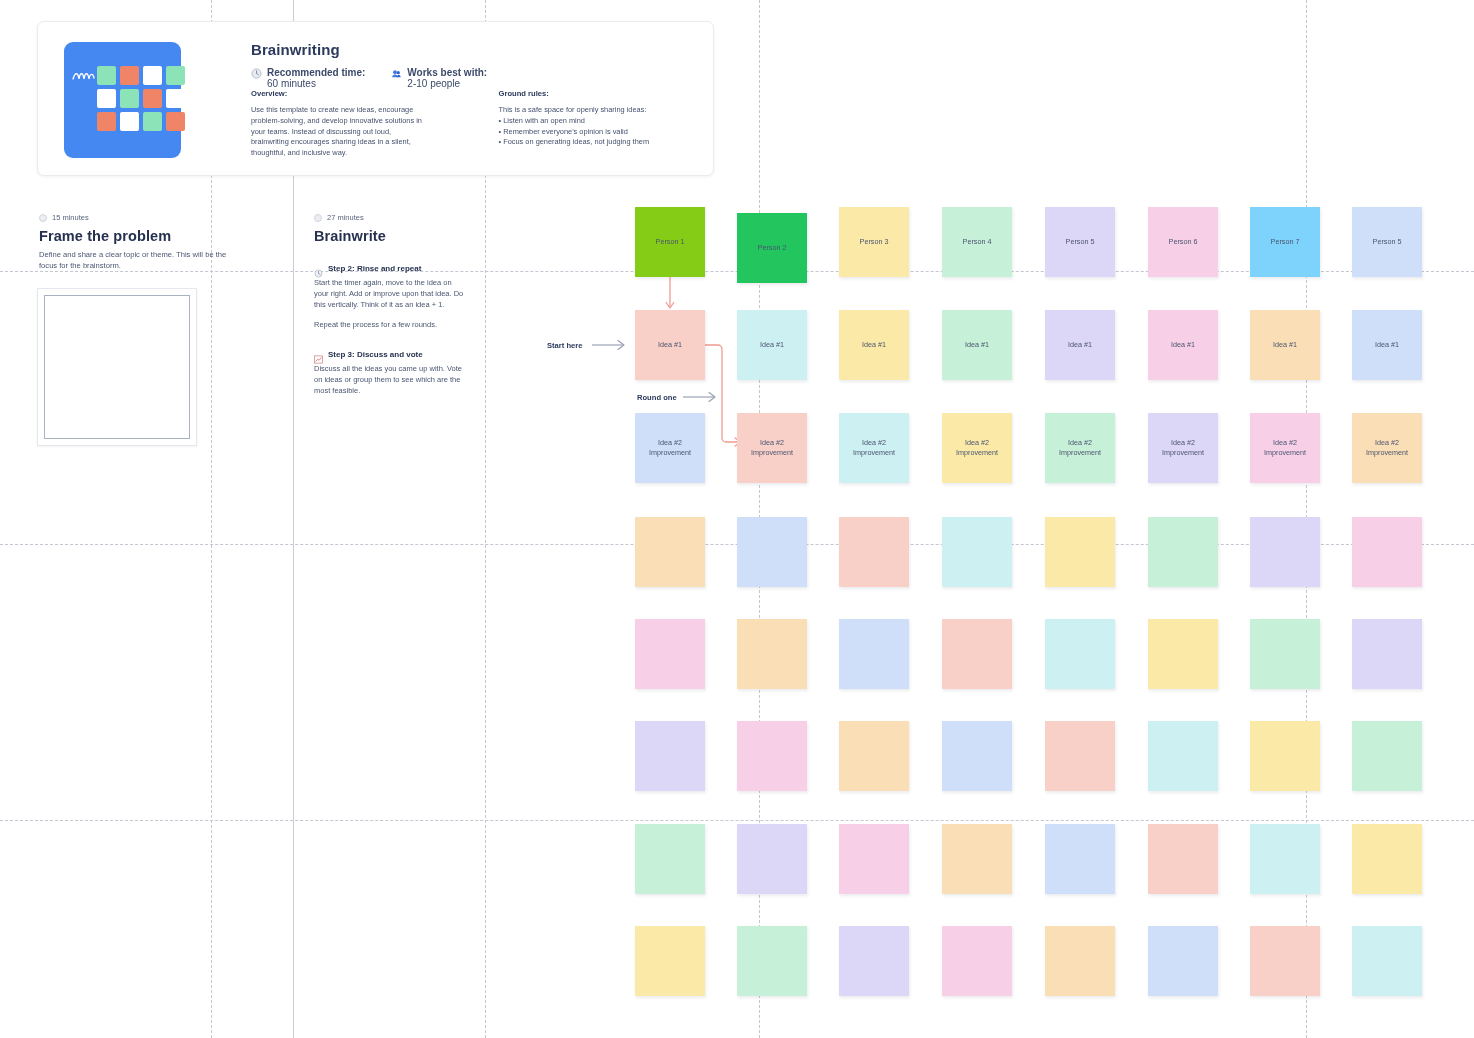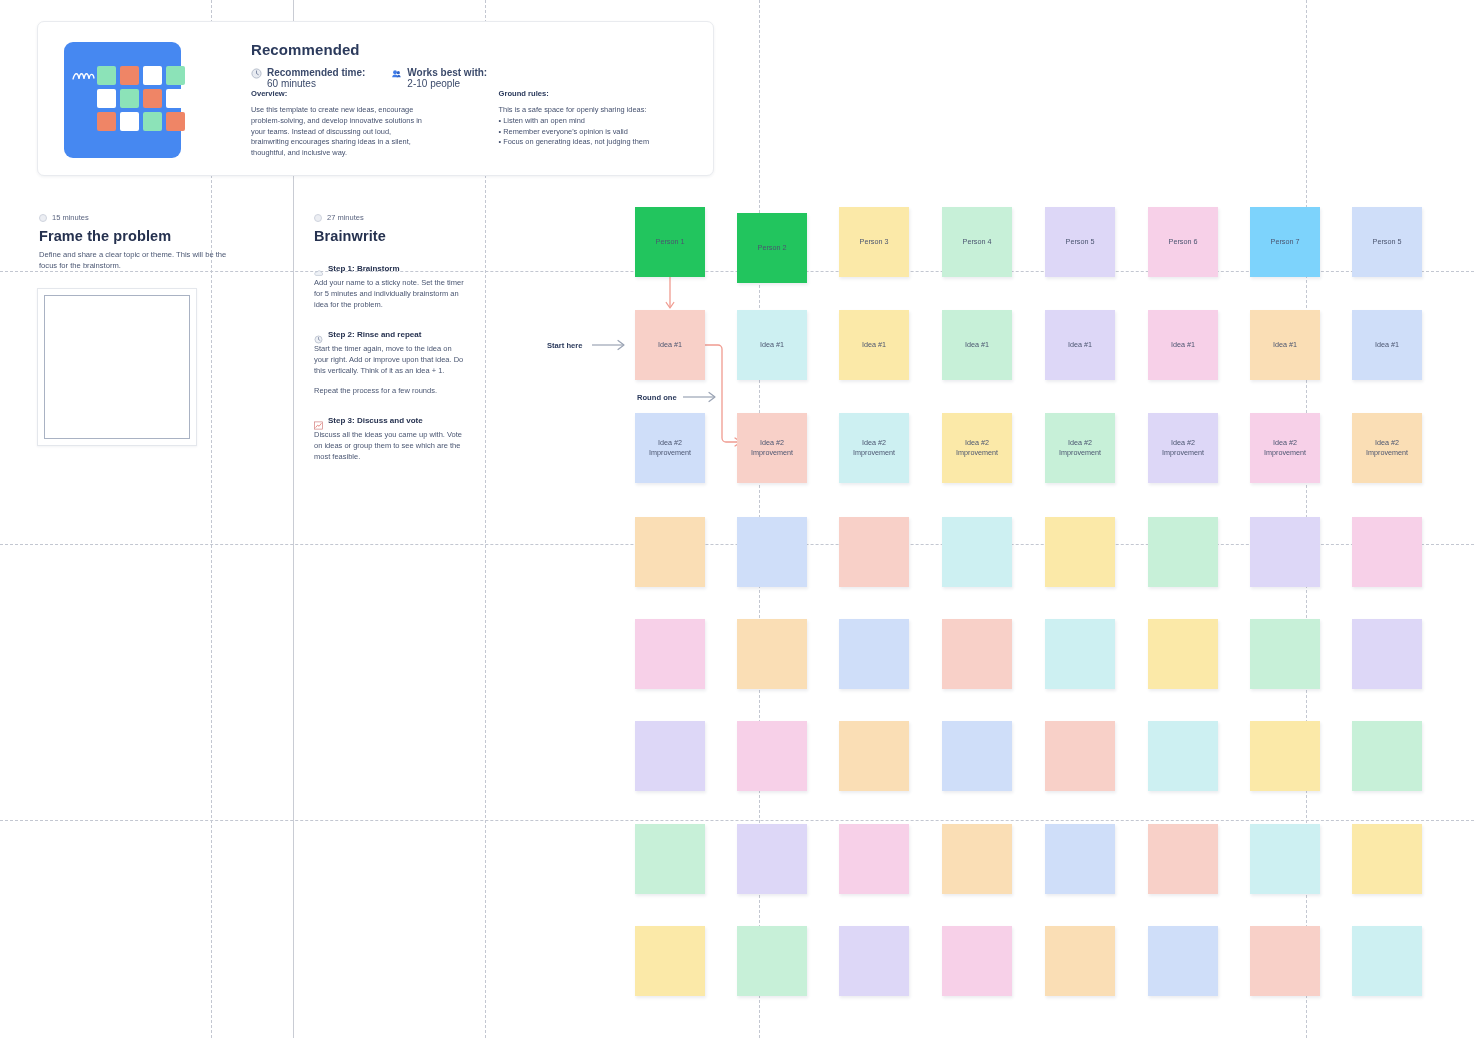--- a/index.html
+++ b/index.html
@@ -144,21 +144,21 @@
           <div class="tcell" style="background: rgb(239, 133, 102);"></div>
           <div class="tcell" style="background: rgb(255, 255, 255);"></div>
           <div class="tcell" style="background: rgb(239, 133, 102);"></div>
           <div class="tcell" style="background: rgb(255, 255, 255);"></div>
           <div class="tcell" style="background: rgb(140, 227, 184);"></div>
           <div class="tcell" style="background: rgb(239, 133, 102);"></div>
         </div>
     </div>
 
     <div class="info-body">
-      <div class="info-title">Recommended</div>
+      <div class="info-title">Brainwriting</div>
 
       <div class="meta-row">
         <div class="meta-item">
           <svg class="meta-ico" viewBox="0 0 12 12">
             <circle cx="6" cy="6" r="5" fill="#e8ebf1" stroke="#aab2c2" stroke-width="0.9"></circle>
             <path d="M6 3.2V6l2 1.3" stroke="#6b7794" stroke-width="0.9" fill="none" stroke-linecap="round"></path>
           </svg>
           <div class="meta-txt">
             <b>Recommended time:</b>
             <span>60 minutes</span>
@@ -214,31 +214,20 @@
   <div class="section" style="left:314px; top:213px; width:165px;">
     <div class="time-row">
       <div class="time-dot"></div>
       <div class="time-lbl">27 minutes</div>
     </div>
     <div class="sec-title">Brainwrite</div>
     <div id="steps-list">
         <div class="step">
           <div class="step-head">
             <span class="step-ico"><svg viewBox="0 0 12 12">
-                <path d="M2.6 8.6h6.9a2 2 0 0 0 .2-4 2.9 2.9 0 0 0-5.5-.6A2 2 0 0 0 2.6 8.6z" fill="#eef1f6" stroke="#b7c0cf" stroke-width="0.8"></path>
-              </svg></span>
-            <span class="step-title">Step 1: Brainstorm</span>
-          </div>
-          <div class="step-body">
-            <p>Add your name to a sticky note. Set the timer for 5 minutes and individually brainstorm an idea for the problem.</p>
-          </div>
-        </div>
-        <div class="step">
-          <div class="step-head">
-            <span class="step-ico"><svg viewBox="0 0 12 12">
                 <circle cx="6" cy="6" r="4.7" fill="#eef1f6" stroke="#aab2c2" stroke-width="0.9"></circle>
                 <path d="M6 3.3V6l1.9 1.2" stroke="#6b7794" stroke-width="0.9" fill="none" stroke-linecap="round"></path>
               </svg></span>
             <span class="step-title">Step 2: Rinse and repeat</span>
           </div>
           <div class="step-body">
             <p>Start the timer again, move to the idea on your right. Add or improve upon that idea. Do this vertically. Think of it as an idea + 1.</p>
             <p>Repeat the process for a few rounds.</p>
           </div>
         </div>
@@ -273,21 +262,21 @@
     <path d="M10 0 V33" stroke="#f09b90" stroke-width="1.3" fill="none"></path>
     <path d="M6.2 28.5 L10 34 L13.8 28.5" stroke="#f09b90" stroke-width="1.3" fill="none" stroke-linecap="round" stroke-linejoin="round"></path>
   </svg>
 
   <svg class="arrow-svg" style="left:704px; top:338px; width:48px; height:120px;" viewBox="0 0 48 120">
     <path d="M0 7 H14 a4 4 0 0 1 4 4 V100 a4 4 0 0 0 4 4 H36" stroke="#f09b90" stroke-width="1.3" fill="none"></path>
     <path d="M31 100 L37 104 L31 108" stroke="#f09b90" stroke-width="1.3" fill="none" stroke-linecap="round" stroke-linejoin="round"></path>
   </svg>
 
   <div id="notes-layer">
-      <div class="note" style="left: 635px; top: 207px; background: #22c55e;">
+      <div class="note" style="left: 635px; top: 207px; background: #84cc16;">
         <span>Person 1</span>
       </div>
       <div class="note" style="left: 737px; top: 213px; background: #22c55e;">
         <span>Person 2</span>
       </div>
       <div class="note" style="left: 839px; top: 207px; background: rgb(251, 233, 168);">
         <span>Person 3</span>
       </div>
       <div class="note" style="left: 942px; top: 207px; background: rgb(199, 240, 216);">
         <span>Person 4</span>

